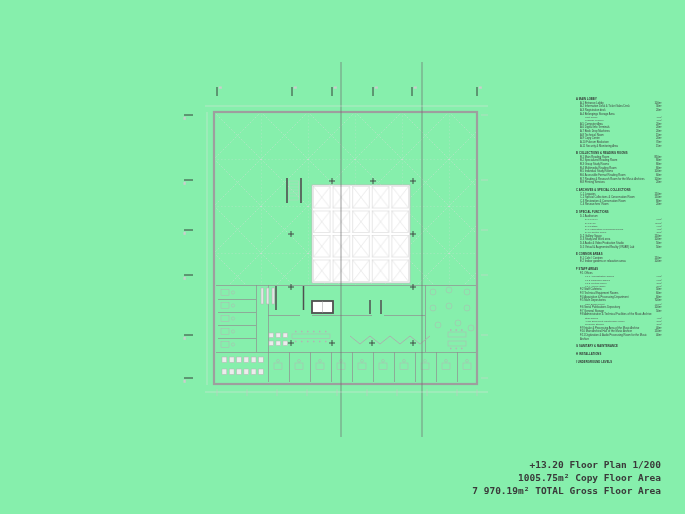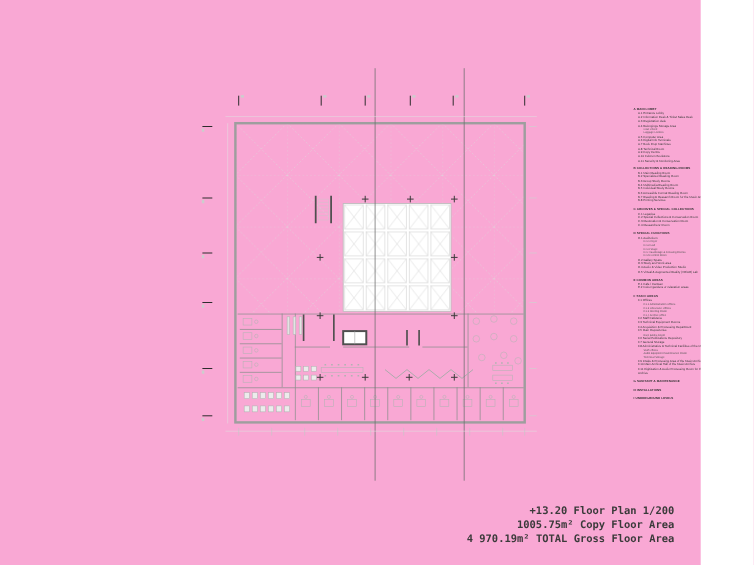--- a/index.html
+++ b/index.html
@@ -1,16 +1,16 @@
 <!DOCTYPE html>
 <html><head>
 <meta charset="utf-8">
 <style>
   html,body{margin:0;padding:0;background:#fff;}
-  .sheet{position:relative;width:637px;height:514px;background:#f9a8d4;overflow:hidden;
+  .sheet{position:relative;width:685px;height:514px;background:#86efac;overflow:hidden;
          font-family:"Liberation Sans",sans-serif;}
   .plan-svg{position:absolute;left:0;top:0;}
   .legend{position:absolute;left:576px;top:98px;width:86px;font-size:2.7px;
           line-height:1.35;color:#3d3d3d;}
   .leg-header{font-weight:bold;margin-top:4px;color:#2e2e2e;letter-spacing:.1px;}
   .leg-header:first-child{margin-top:0;}
   .leg-row{display:flex;justify-content:space-between;gap:2px;}
   .leg-label{flex:1;padding-left:4px;}
   .leg-area{white-space:nowrap;}
   .leg-row.ind1 .leg-label{padding-left:9px;font-size:2.4px;color:#555;}
@@ -437,16 +437,16 @@
         <span class="leg-area">40m²</span>
       </div>
       <div class="leg-header">G SANITARY &amp; MAINTENANCE</div>
       <div class="leg-header">H INSTALLATIONS</div>
       <div class="leg-header">I UNDERGROUND LEVELS</div>
     </div>
 
   <div class="title-block">
     <div>+13.20 Floor Plan 1/200</div>
     <div>1005.75m² Copy Floor Area</div>
-    <div>4 970.19m² TOTAL Gross Floor Area</div>
+    <div>7 970.19m² TOTAL Gross Floor Area</div>
   </div>
 
 </div>
 
 </body></html>

